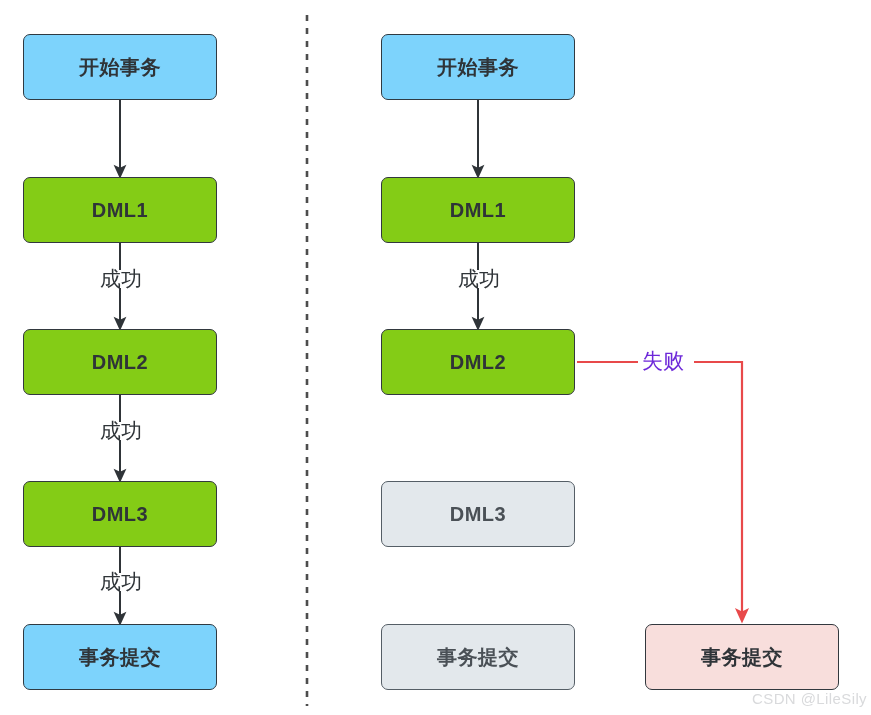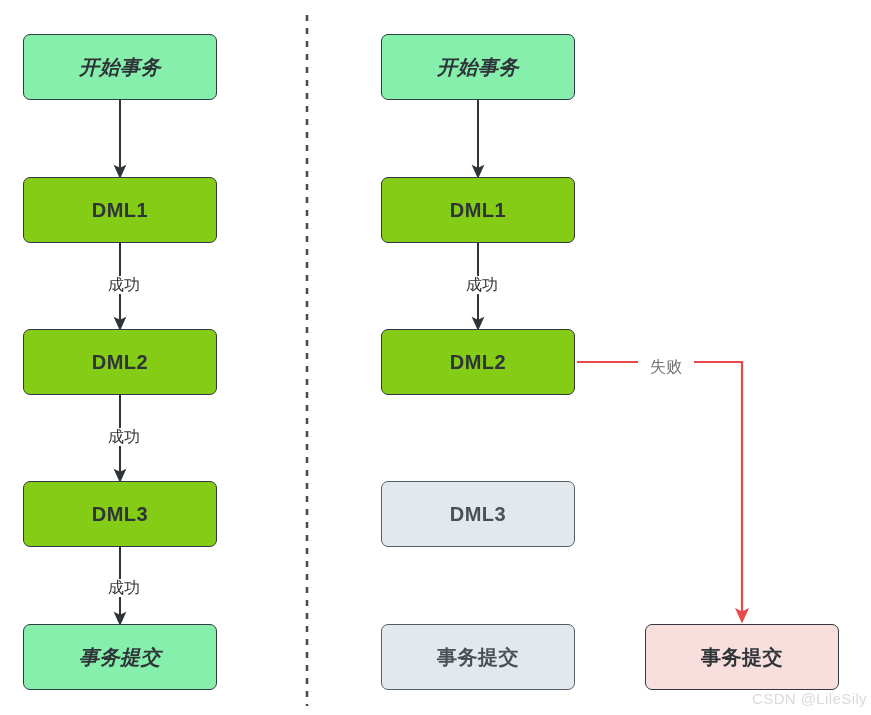--- a/index.html
+++ b/index.html
@@ -31,38 +31,37 @@
     border: 1.6px solid #333a40;
     border-radius: 7px;
     display: flex;
     align-items: center;
     justify-content: center;
     font-size: 20px;
     font-weight: bold;
     letter-spacing: 0.5px;
     color: #2f3438;
   }
-  .node.green  { background: #86efac; border-color: #2f3a42; font-style: italic; }
+  .node.green  { background: #7dd3fc; border-color: #2f3a42; }
   .node.peach  { background: #84cc16; border-color: #32383e; }
   .node.gray   { background: #e3e8ec; border-color: #555e66; color: #4a5056; }
   .node.pink   { background: #f8dedc; border-color: #32383e; }
 
   .edge-label {
     position: absolute;
     background: #ffffff;
-    font-size: 16px;
+    font-size: 21px;
     color: #2f3438;
     padding: 0 4px;
     line-height: 18px;
     white-space: nowrap;
-    text-align: center;
-    margin-top: 6px;
+    text-align: left;
   }
   .edge-label.fail {
-    color: #737373;
+    color: #6d28d9;
     background: #ffffff;
   }
   .watermark {
     position: absolute;
     font-size: 15px;
     color: #d9dadc;
     white-space: nowrap;
     letter-spacing: 0.4px;
   }
 </style>

